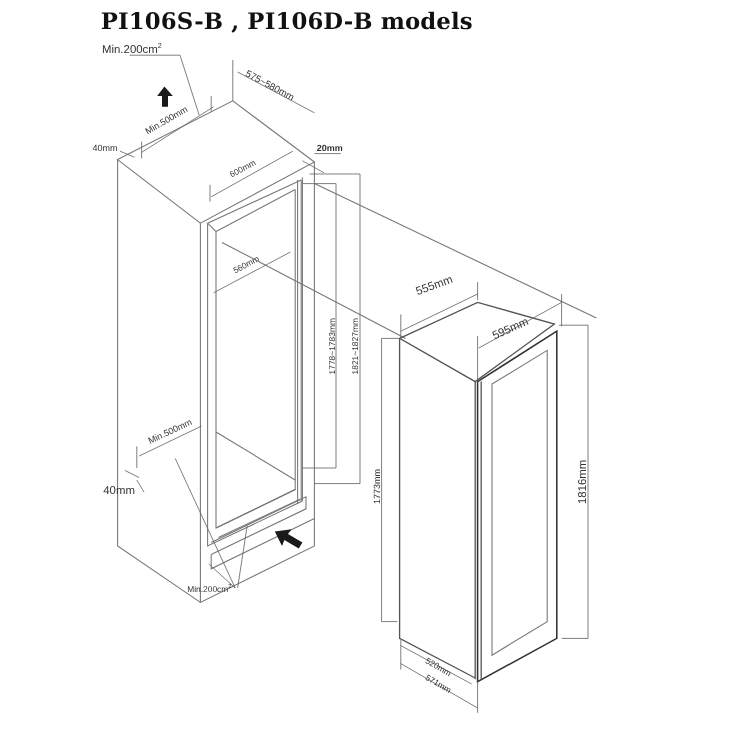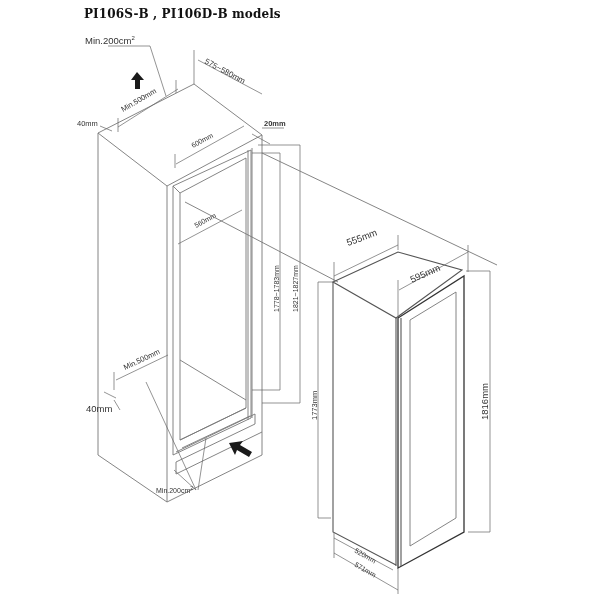--- a/index.html
+++ b/index.html
@@ -1,20 +1,20 @@
 <!DOCTYPE html>
 <html><head>
   <meta charset="utf-8">
   <style>
     html, body { margin: 0; padding: 0; background: #ffffff; }
     body { width: 610px; height: 610px; position: relative; overflow: hidden; }
     .title {
       position: absolute; left: 84px; top: 7px;
       font-family: "DejaVu Serif", "Liberation Serif", serif;
-      font-weight: bold; font-size: 12px; color: #111;
+      font-weight: bold; font-size: 19px; color: #111;
       letter-spacing: 0.1px;
       text-align: right;
     }
     svg.diagram { position: absolute; left: 0; top: 0; }
     svg text {
       font-family: "Liberation Sans", "DejaVu Sans", sans-serif;
       fill: #333;
     }
     .ln { stroke: #777; stroke-width: 0.9; fill: none; }
     .ln-d { stroke: #555; stroke-width: 1.1; fill: none; }

